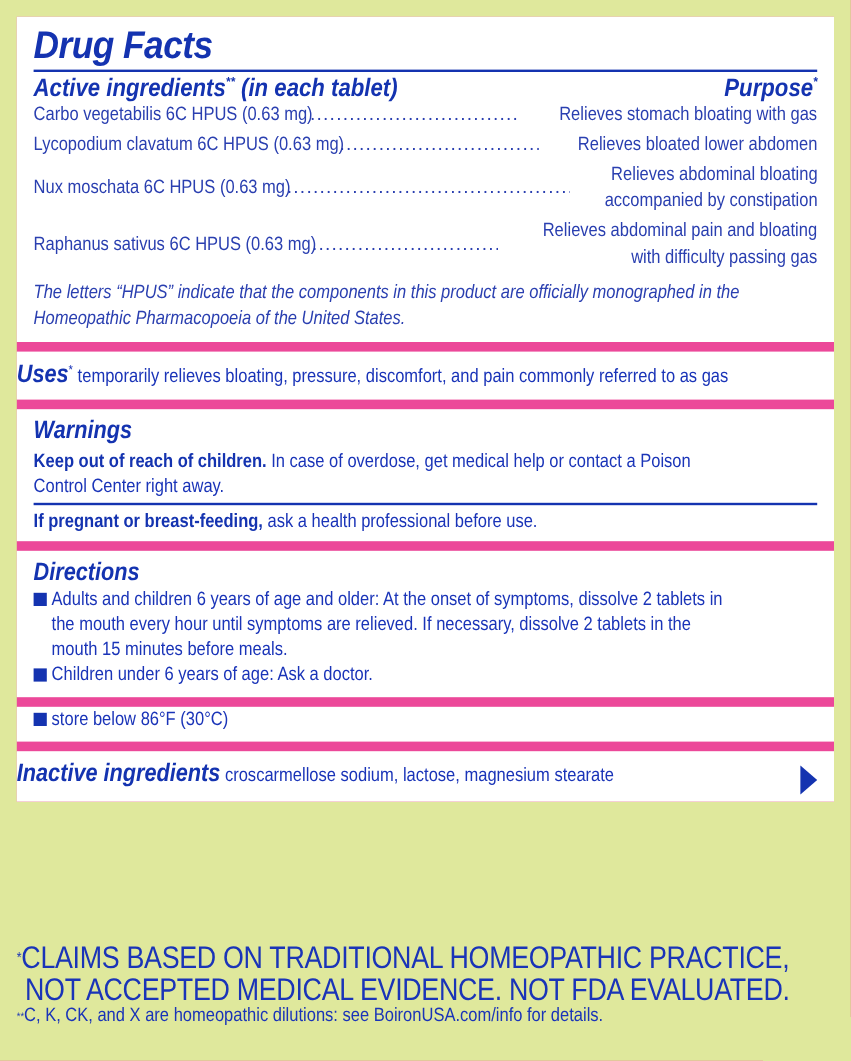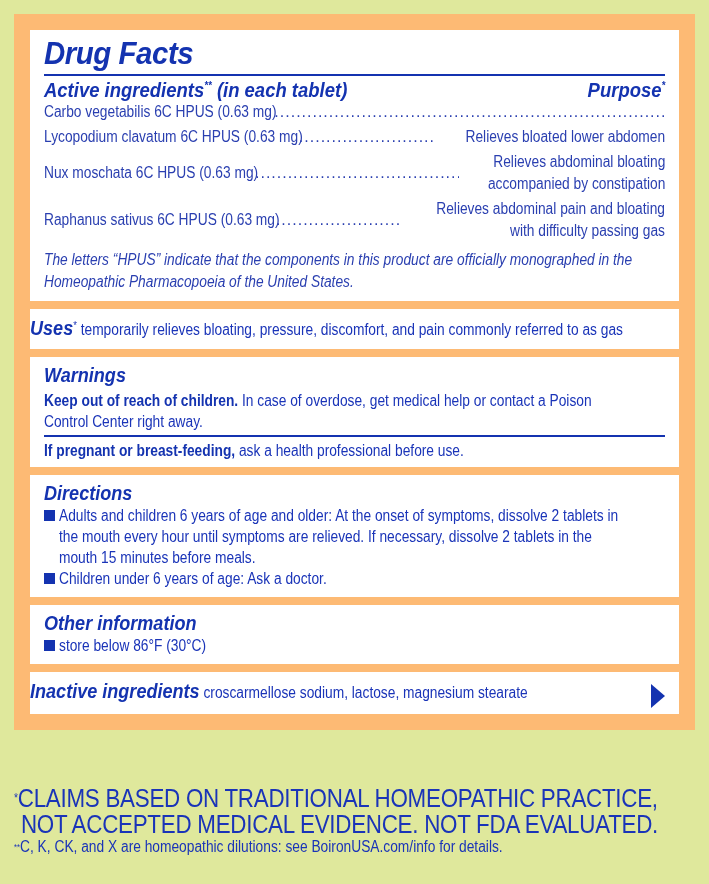--- a/index.html
+++ b/index.html
@@ -8,23 +8,23 @@
     background: #dfe89c;
     font-family: "Liberation Sans", "DejaVu Sans", sans-serif;
     color: #1a34b8;
     position: relative;
     overflow: hidden;
   }
   .panel {
     position: absolute;
     left: 14px; top: 14px;
     width: 681px;
-    background: #fdba74;
+    background: #ec4899;
     box-sizing: border-box;
-    padding: 16px;
+    padding: 0;
   }
   .box {
     background: #ffffff;
     box-sizing: border-box;
     padding: 0 14px 0 14px;
     margin-bottom: 8px;
     position: relative;
   }
   .box:last-child { margin-bottom: 0; }
   .title {
@@ -82,20 +82,21 @@
     <div class="title">Drug Facts</div>
     <div class="thin-rule"></div>
     <div class="head-row">
       <span class="cond"><span>Active ingredients</span><sup class="star">**</sup><span> (in each tablet)</span></span>
       <span class="cond right"><span>Purpose</span><sup class="star">*</sup></span>
     </div>
 
     <div class="ing-row">
       <span class="ing-name" style="transform:scaleX(0.86);transform-origin:left;margin-right:-40px;">Carbo vegetabilis 6C HPUS (0.63 mg) </span>
       <span class="dots">...........................................................................................</span>
+      <span class="purpose"><span class="narrow" style="transform-origin:right;">Relieves stomach bloating with gas</span></span>
     </div>
     <div class="ing-row">
       <span class="ing-name" style="transform:scaleX(0.86);transform-origin:left;margin-right:-46px;">Lycopodium clavatum 6C HPUS (0.63 mg)</span>
       <span class="dots">...........................................................................................</span>
       <span class="purpose"><span class="narrow" style="transform-origin:right;">Relieves bloated lower abdomen</span></span>
     </div>
     <div class="ing-row">
       <span class="ing-name" style="transform:scaleX(0.86);transform-origin:left;margin-right:-38px;">Nux moschata 6C HPUS (0.63 mg)</span>
       <span class="dots">...........................................................................................</span>
       <span class="purpose">
@@ -141,21 +142,20 @@
         <span class="narrow" style="display:block;">mouth 15 minutes before meals.</span>
       </span>
     </div>
     <div class="bullet">
       <span class="sq"></span>
       <span class="narrow">Children under 6 years of age: Ask a doctor.</span>
     </div>
   </div>
 
   <div class="box" style="padding-bottom:8px;">
-    <div class="sec-h"><span class="narrow">Other information</span></div>
     <div class="bullet">
       <span class="sq"></span>
       <span class="narrow">store below 86°F (30°C)</span>
     </div>
   </div>
 
   <div class="box inactive">
     <span class="narrow"><span class="lbl">Inactive ingredients</span><span> croscarmellose sodium, lactose, magnesium stearate</span></span>
     <span class="arrow"></span>
   </div>

